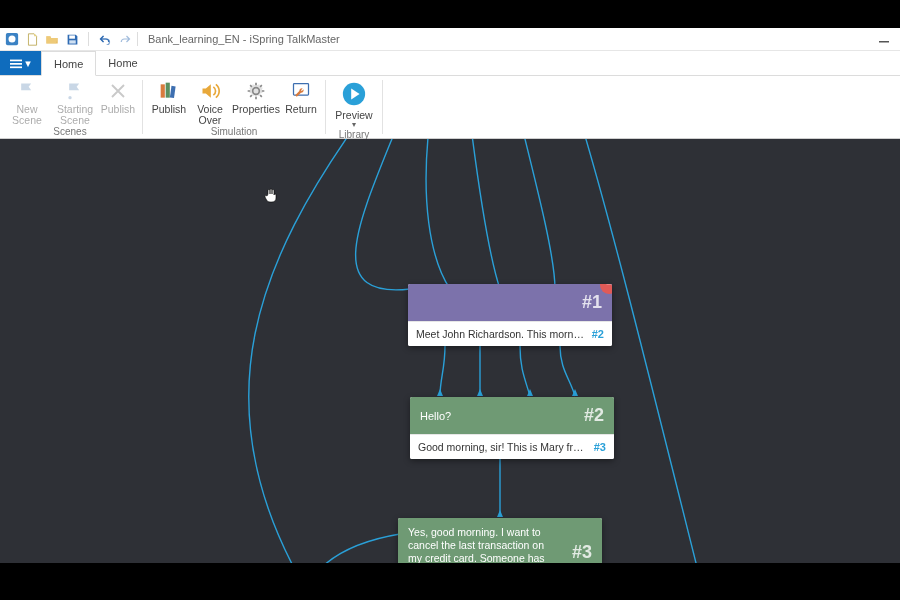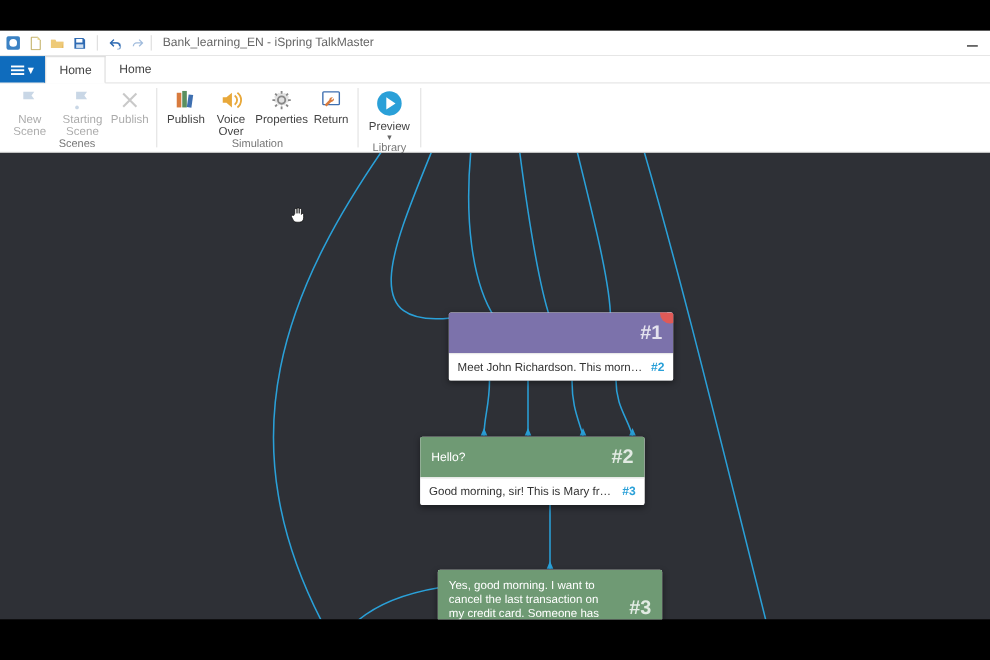--- a/index.html
+++ b/index.html
@@ -261,21 +261,21 @@
       <div class="head">
         <span></span>
         <span class="num">#1</span>
       </div>
       <div class="row">
         <span class="txt">Meet John Richardson. This morning he...</span>
         <span class="ref">#2</span>
       </div>
     </div>
 
-    <div class="node node23" style="left:382px;top:258px">
+    <div class="node node23" style="left:410px;top:258px">
       <div class="head">
         <span style="font-size:11px">Hello?</span>
         <span class="num">#2</span>
       </div>
       <div class="row">
         <span class="txt">Good morning, sir! This is Mary from cu...</span>
         <span class="ref">#3</span>
       </div>
     </div>
 

